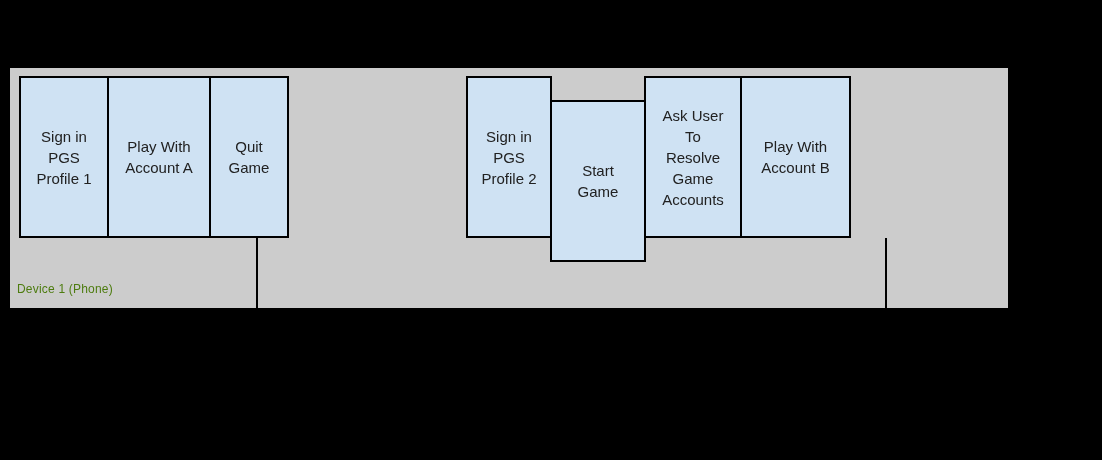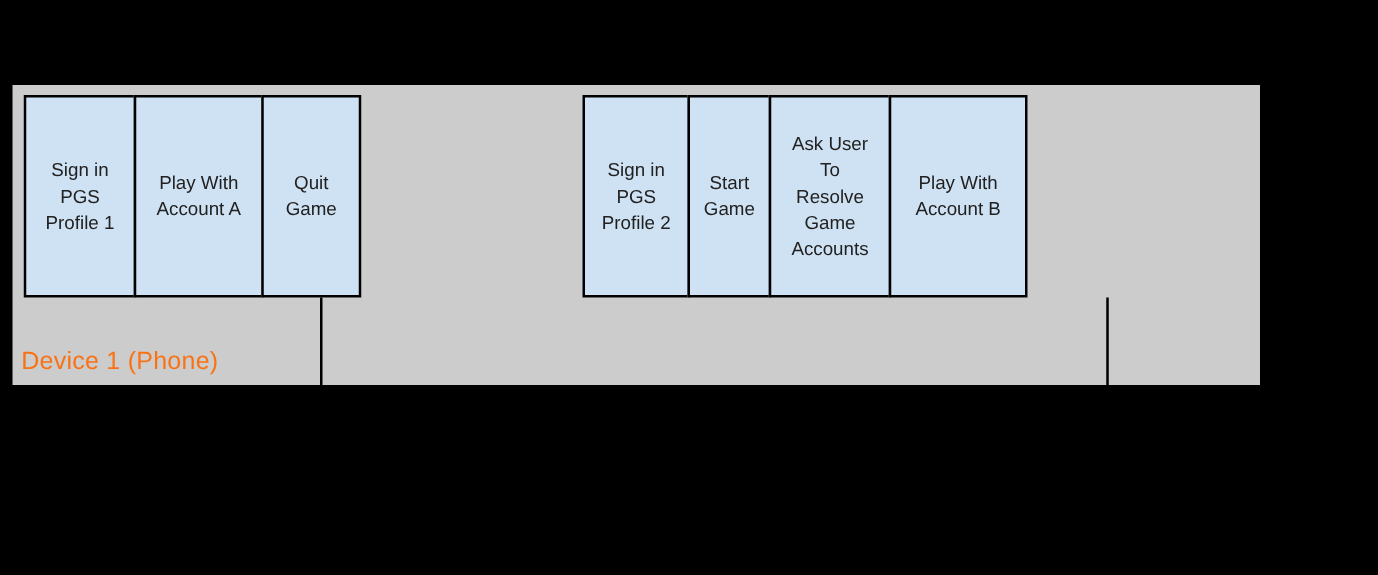--- a/index.html
+++ b/index.html
@@ -20,23 +20,23 @@
     left: 10px;
     top: 68px;
     width: 998px;
     height: 240px;
     background: #cccccc;
   }
   .lane-label {
     position: absolute;
     left: 17px;
     top: 279px;
-    font-size: 20px;
+    font-size: 12px;
     line-height: 20px;
-    color: #f97316;
+    color: #4d7c0f;
     letter-spacing: 0.2px;
   }
   .group {
     position: absolute;
     top: 76px;
     display: flex;
     align-items: stretch;
   }
   .group-left { left: 19px; }
   .group-right { left: 466px; }
@@ -56,21 +56,21 @@
     padding: 2px;
   }
   .box + .box { margin-left: -2px; }
   
   .g1-b0 { width: 90px; }
   .g1-b1 { width: 103px; }
   .g1-b2 { width: 104px; }
   .g1-b3 { width: 80px; }
   
   .g2-b0 { width: 86px; }
-  .g2-b1 { width: 67px; }
+  .g2-b1 { width: 96px; margin-top: 24px; }
   .g2-b2 { width: 98px; }
   .g2-b3 { width: 111px; }
   .g2-b4 { width: 111px; }
   .connector {
     position: absolute;
     width: 2px;
     top: 238px;
     height: 70px;
     background: #000000;
   }

